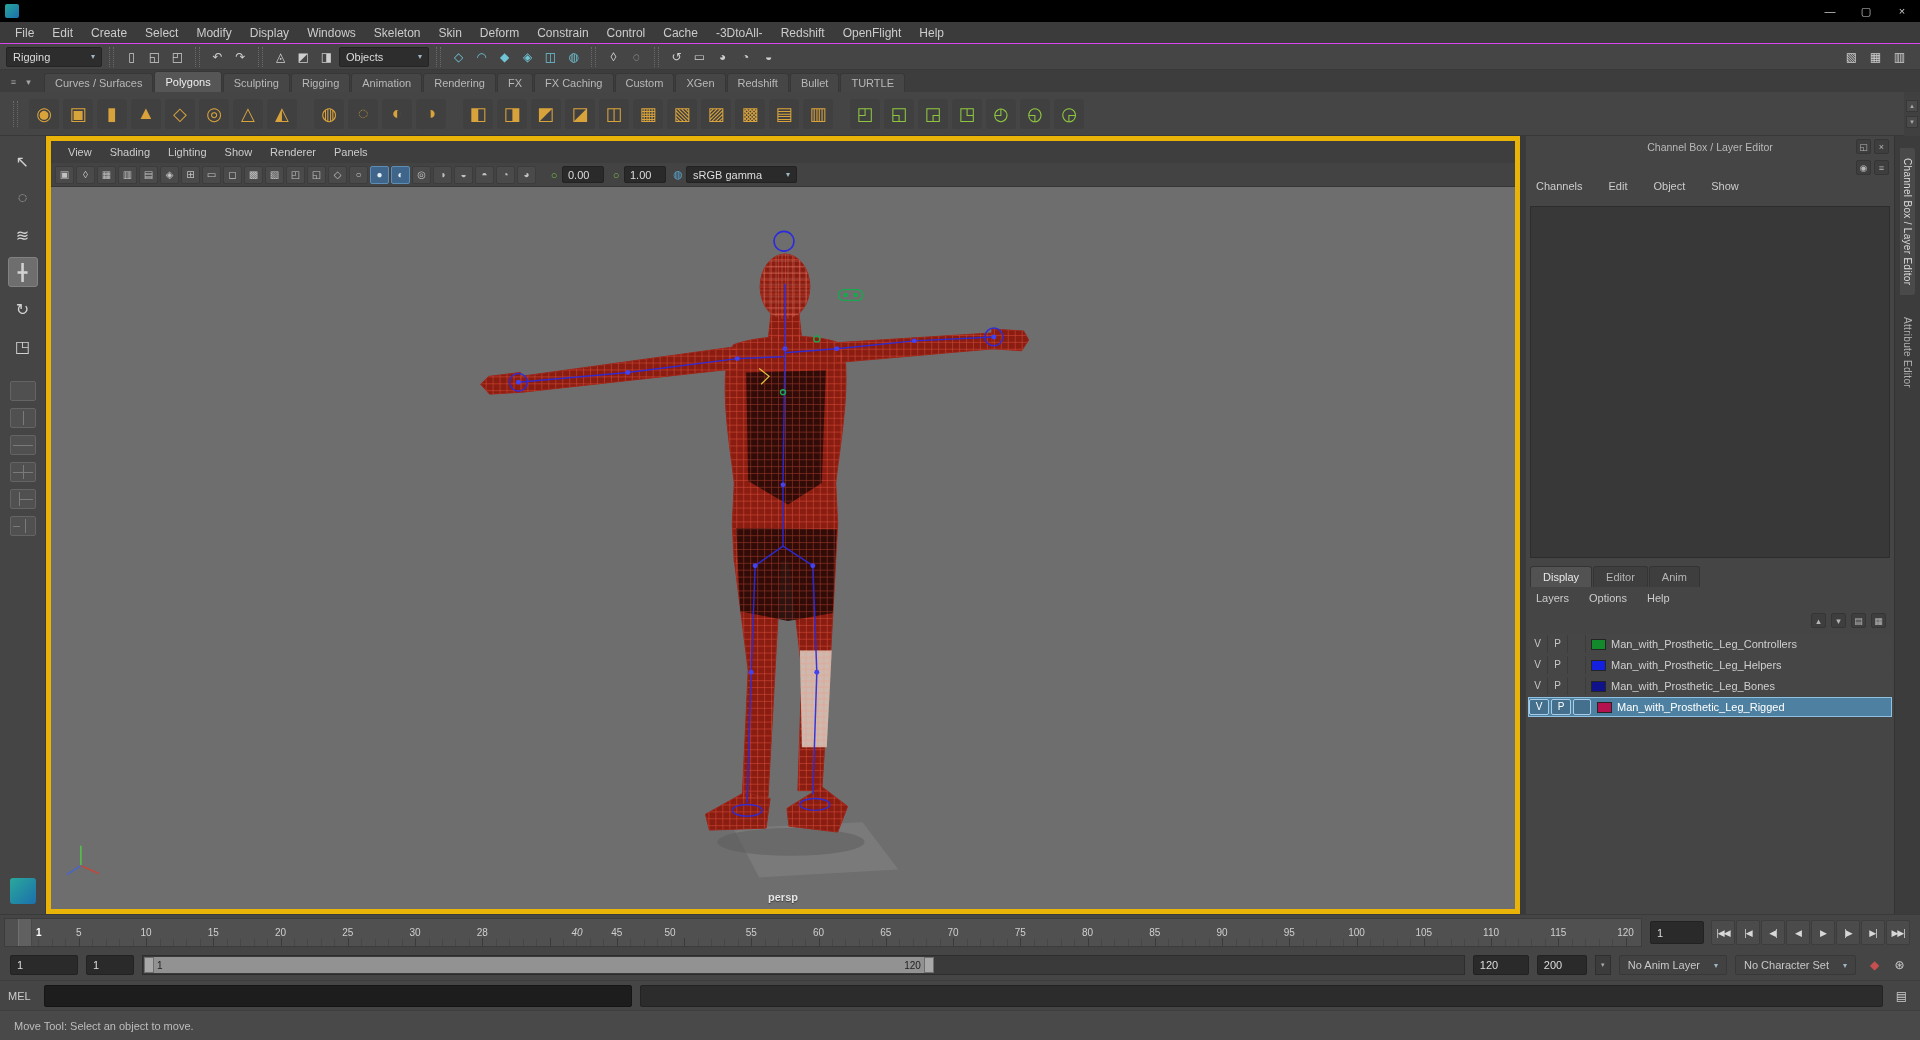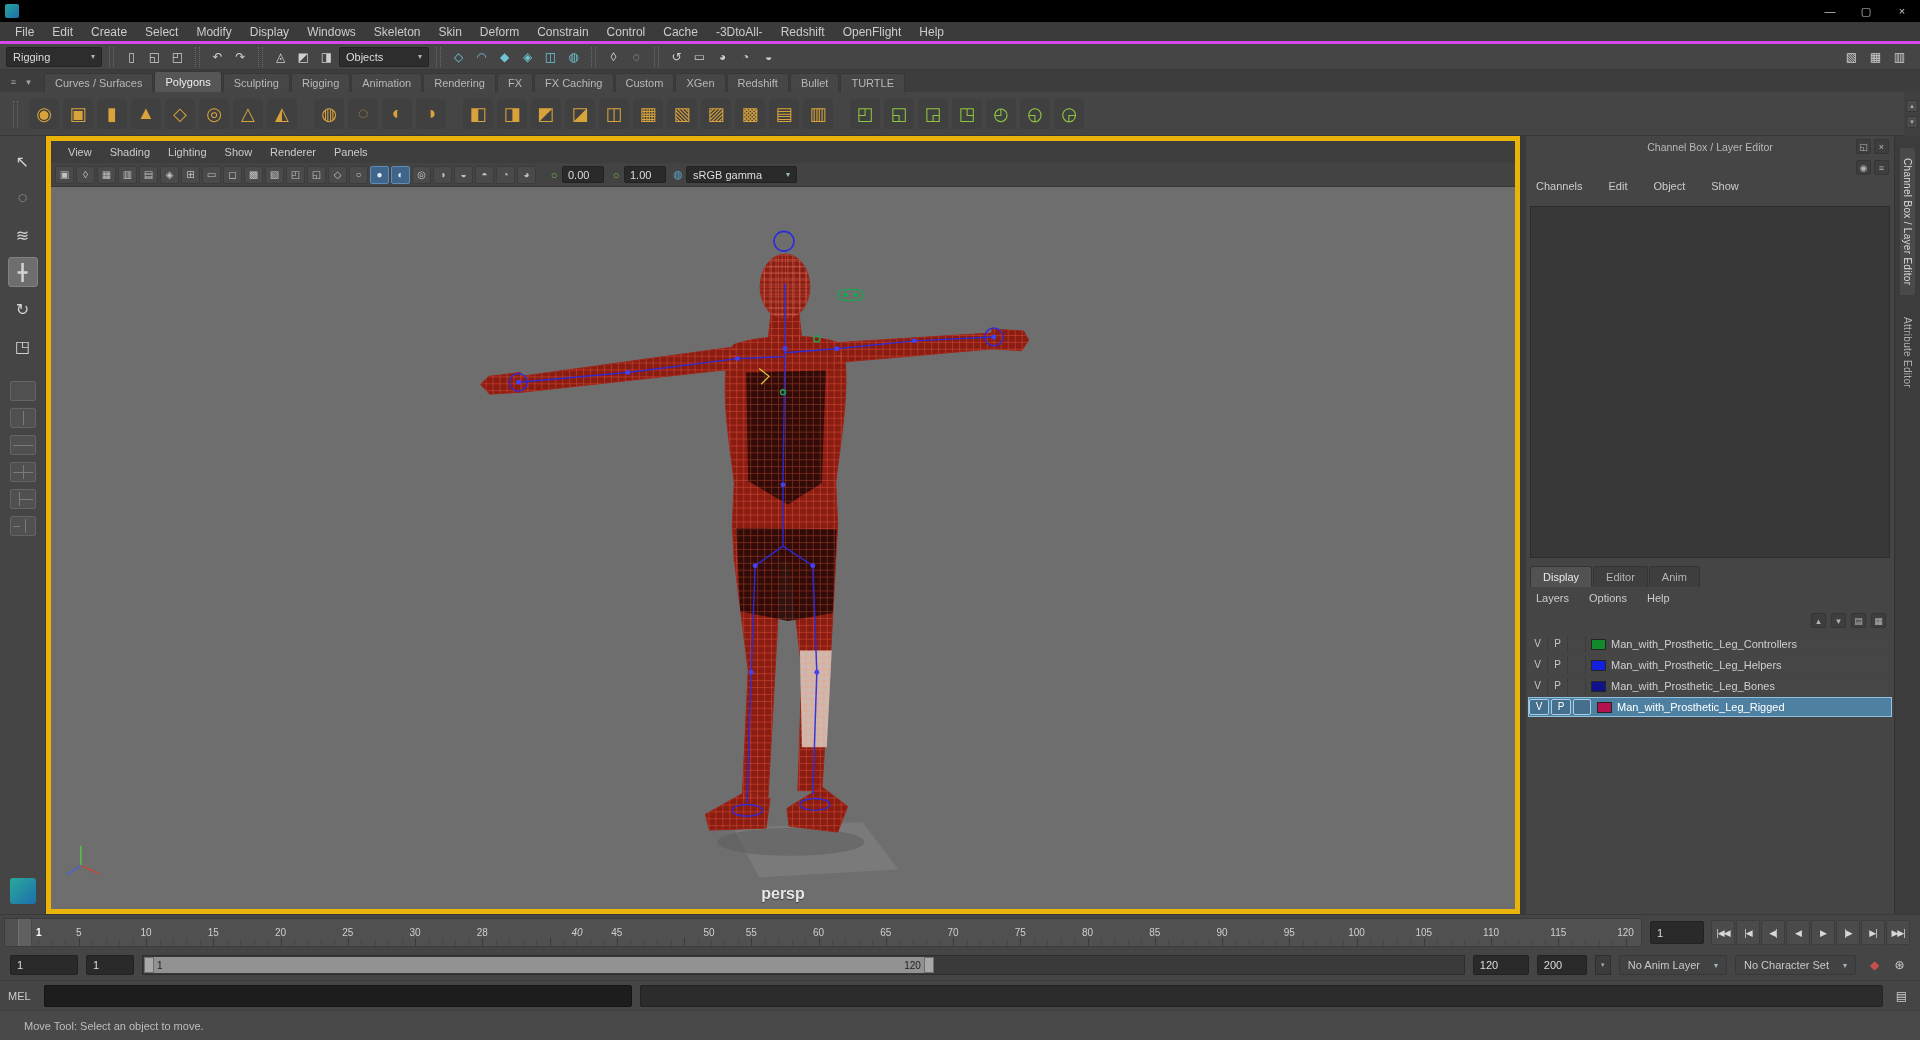--- a/index.html
+++ b/index.html
@@ -11,21 +11,21 @@
   display:flex;align-items:center;padding-left:5px;font-size:11px;color:#ddd}
 .maya-logo{width:14px;height:14px;border-radius:2px;margin-right:6px;
   background:linear-gradient(135deg,#27a59a,#1b6fae)}
 .title-text{white-space:nowrap;overflow:hidden;text-overflow:ellipsis;max-width:1680px}
 .win-controls{margin-left:auto;display:flex}
 .win-btn{width:36px;height:22px;display:flex;align-items:center;justify-content:center;
   color:#ccc;font-size:11px}
 
 
 .menubar{position:absolute;top:22px;left:0;right:0;height:22px;background:#3b3b3b;
-  display:flex;align-items:center;padding-left:6px;border-bottom:3px solid #d946ef}
+  display:flex;align-items:center;padding-left:6px;border-bottom:1px solid #d946ef}
 .menu-item{padding:0 9px;font-size:12px;color:#cccccc;white-space:nowrap}
 
 
 .statusline{position:absolute;top:44px;left:0;right:0;height:26px;background:#454545;
   display:flex;align-items:center;padding-left:6px;border-bottom:1px solid #393939}
 .sl-items{display:flex;align-items:center;gap:2px}
 .sl-right{margin-left:auto;display:flex;gap:3px;padding-right:10px}
 .sl-dd{height:20px;background:#2d2d2d;border:1px solid #242424;border-radius:2px;
   display:flex;align-items:center;justify-content:space-between;padding:0 6px;
   font-size:11px;color:#ddd;flex:none}
@@ -94,21 +94,21 @@
 .vp-icon.active{background:#3f668a;border-color:#5d8cb4;color:#e4eef6}
 .vp-icon.toggle{background:transparent;border:none;color:#79bd4e;font-size:11px;width:16px}
 .vp-icon.blue{color:#5aa7d0}
 .vp-field{height:17px;min-width:42px;background:#2a2a2a;border:1px solid #222;color:#ddd;
   font-size:11px;display:flex;align-items:center;padding:0 5px;margin-right:4px;border-radius:2px}
 .vp-select{height:17px;background:#2a2a2a;border:1px solid #222;color:#ddd;font-size:11px;
   display:flex;align-items:center;padding:0 6px;border-radius:2px;gap:18px}
 .vp-canvas{flex:1;position:relative;overflow:hidden}
 .vp-canvas svg{position:absolute;inset:0;width:100%;height:100%}
 .persp-label{position:absolute;left:50%;bottom:6px;transform:translateX(-50%);
-  font-size:16px;font-weight:bold;color:#e6e6e6;text-shadow:0 1px 1px rgba(0,0,0,.45)}
+  font-size:11px;font-weight:bold;color:#e6e6e6;text-shadow:0 1px 1px rgba(0,0,0,.45)}
 
 .splitter{width:6px;flex:none;background:#3a3a3a}
 
 
 .channelbox{width:368px;flex:none;background:#454545;position:relative;font-size:11px}
 .cb-header{position:absolute;top:5px;left:0;right:0;text-align:center;font-size:10.5px;color:#b9b9b9}
 .cb-header-icons{position:absolute;top:3px;right:5px;display:flex;gap:3px}
 .cb-opt-icons{position:absolute;top:24px;right:5px;display:flex;gap:3px}
 .cb-hicon{width:15px;height:15px;display:flex;align-items:center;justify-content:center;
   font-size:9px;color:#b5b5b5;background:#3e3e3e;border:1px solid #353535;border-radius:2px}
@@ -180,21 +180,21 @@
 .rs-icons{display:flex;gap:4px;flex:none}
 
 
 .commandline{position:absolute;top:980px;left:0;right:0;height:30px;background:#454545;
   display:flex;align-items:center;padding:0 8px;gap:8px;border-top:1px solid #3c3c3c}
 .cl-label{font-size:11px;color:#cccccc;flex:none;width:28px}
 .cl-input{width:588px;height:22px;background:#1d1d1d;border:1px solid #151515;border-radius:2px;flex:none}
 .cl-output{flex:1;height:22px;background:#2c2c2c;border:1px solid #232323;border-radius:2px}
 .cl-icons{display:flex;flex:none}
 .helpline{position:absolute;top:1010px;left:0;right:0;height:30px;background:#494949;
-  display:flex;align-items:center;padding:0 24px;font-size:11px;color:#bdbdbd;border-top:1px solid #3e3e3e}
+  display:flex;align-items:center;padding:0 14px;font-size:11px;color:#bdbdbd;border-top:1px solid #3e3e3e}
 </style>
 </head>
 <body>
 
 <div class="titlebar">
   <div class="maya-logo"></div>
   <div class="win-controls">
       <div class="win-btn">—</div>
       <div class="win-btn">▢</div>
       <div class="win-btn">×</div>
@@ -568,21 +568,21 @@
       <div class="tick-label" style="left: 342.8px;">25</div>
       <div class="tick-line" style="left: 342.8px;"></div>
       <div class="tick-label" style="left: 410.05px;">30</div>
       <div class="tick-line" style="left: 410.05px;"></div>
       <div class="tick-label" style="left: 477.3px;">28</div>
       <div class="tick-line" style="left: 477.3px;"></div>
       <div class="tick-label" style="left: 572px; font-style: italic;">40</div>
       <div class="tick-line" style="left: 544.55px;"></div>
       <div class="tick-label" style="left: 611.8px;">45</div>
       <div class="tick-line" style="left: 611.8px;"></div>
-      <div class="tick-label" style="left: 704px; text-align: center;">50</div>
+      <div class="tick-label" style="left: 665px; text-align: center;">50</div>
       <div class="tick-line" style="left: 679.05px;"></div>
       <div class="tick-label" style="left: 746.3px;">55</div>
       <div class="tick-line" style="left: 746.3px;"></div>
       <div class="tick-label" style="left: 813.55px;">60</div>
       <div class="tick-line" style="left: 813.55px;"></div>
       <div class="tick-label" style="left: 880.8px;">65</div>
       <div class="tick-line" style="left: 880.8px;"></div>
       <div class="tick-label" style="left: 948.05px;">70</div>
       <div class="tick-line" style="left: 948.05px;"></div>
       <div class="tick-label" style="left: 1015.3px;">75</div>

